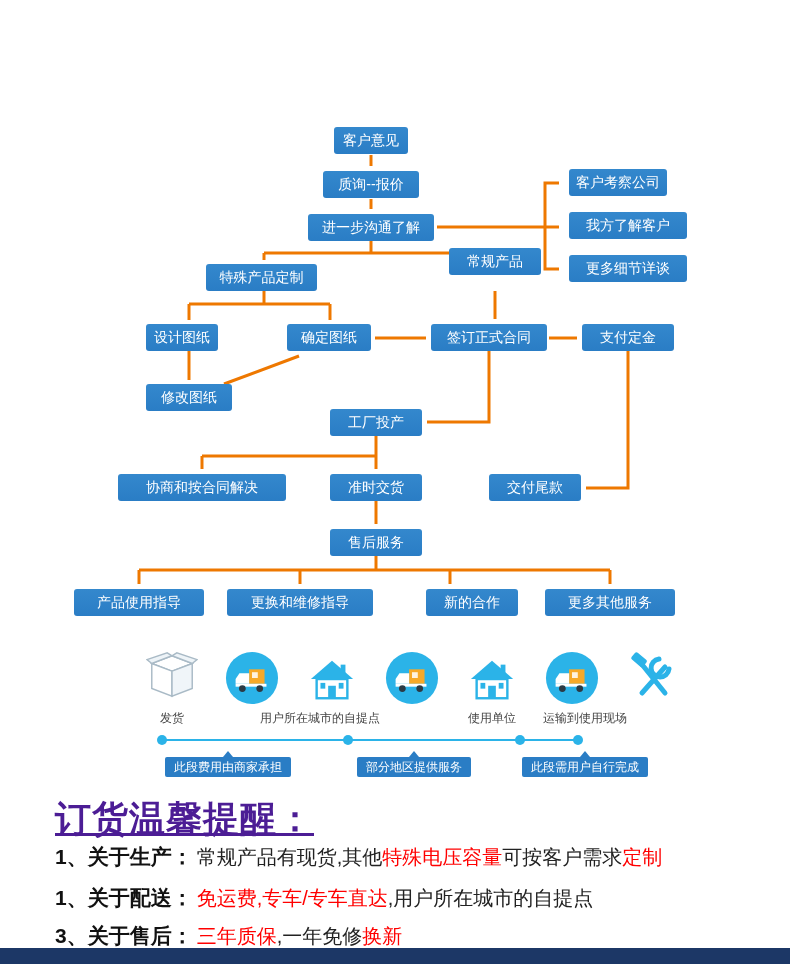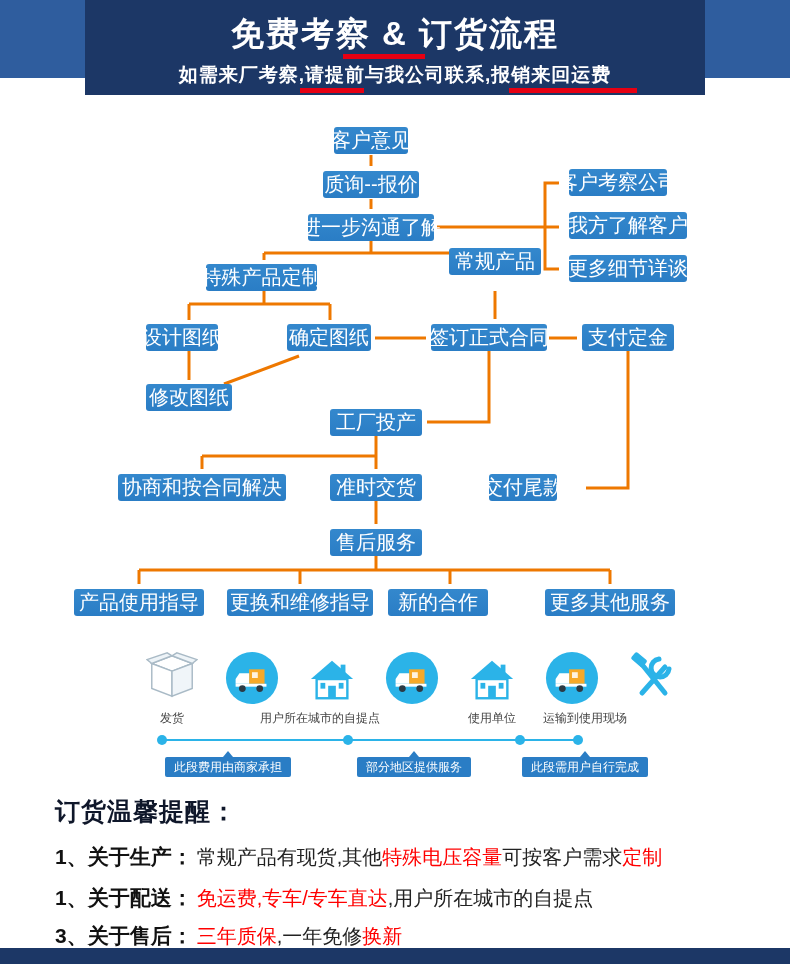--- a/index.html
+++ b/index.html
@@ -19,54 +19,44 @@
   .hdr-sub{position:absolute;left:0;top:62px;width:100%;text-align:center;color:#fff;
            font-size:19px;font-weight:bold;letter-spacing:1px;}
   .accent{position:absolute;background:var(--red);}
   .accent-title{left:343px;top:54px;width:82px;height:5px;}
   .accent-sub1{left:300px;top:88px;width:64px;height:5px;}
   .accent-sub2{left:509px;top:88px;width:128px;height:5px;}
   
   .arrows{position:absolute;left:0;top:0;pointer-events:none;}
   .arrows path{stroke:var(--orange);stroke-width:3;fill:none;}
   .fnode{position:absolute;height:27px;background:linear-gradient(#3488cd,var(--boxblue));
-         color:#fff;font-size:20px;display:flex;align-items:center;justify-content:center;
+         color:#fff;font-size:14px;display:flex;align-items:center;justify-content:center;
          border-radius:3px;white-space:nowrap;}
   
   .lg-icon{position:absolute;}
   .lg-label{position:absolute;top:710px;transform:translateX(-50%);font-size:12px;color:#444;white-space:nowrap;}
   .tl-line{position:absolute;left:162px;top:739px;width:416px;height:2px;background:var(--lightblue);}
   .tl-dot{position:absolute;top:735px;width:10px;height:10px;border-radius:50%;background:var(--lightblue);}
   .tl-box{position:absolute;top:757px;background:var(--boxblue);color:#fff;font-size:12px;height:20px;
           line-height:20px;padding:0 9px;border-radius:2px;white-space:nowrap;}
   .tl-box::before{content:"";position:absolute;top:-6px;left:50%;margin-left:-5px;
           border-left:5px solid transparent;border-right:5px solid transparent;
           border-bottom:6px solid var(--boxblue);}
   
-  .rem-heading{position:absolute;left:55px;top:795px;font-size:25px;font-weight:bold;color:#0f172a;letter-spacing:1px;}
+  .rem-heading{position:absolute;left:55px;top:795px;font-size:36px;font-weight:bold;color:#4c1d95;letter-spacing:1px;text-decoration:underline;}
   .rem-row{position:absolute;left:55px;font-size:20px;color:#222;white-space:nowrap;}
   .rem-label{font-size:21px;font-weight:bold;color:#111;margin-right:4px;}
   .red{color:var(--textred);}
   .footer{position:absolute;left:0;top:948px;width:790px;height:16px;background:var(--navy);}
 </style>
 </head>
 <body>
 
 <div class="page">
 
-  <div class="hdr">
-    <div class="rib rib-l"></div>
-    <div class="rib rib-r"></div>
-    <div class="hdr-center"></div>
-    <div class="hdr-title">免费考察 &amp; 订货流程</div>
-    <div class="accent accent-title"></div>
-    <div class="hdr-sub">如需来厂考察,请提前与我公司联系,报销来回运费</div>
-    <div class="accent accent-sub1"></div>
-    <div class="accent accent-sub2"></div>
-  </div>
 
   <div>
     <svg class="arrows" width="790" height="964">
       <defs>
         <marker id="ah" viewBox="0 0 10 10" refX="8" refY="5" markerWidth="10" markerHeight="10" markerUnits="userSpaceOnUse" orient="auto">
           <path d="M0,0 L10,5 L0,10 z" fill="#ee7800" stroke="none" style="stroke-width:0"></path>
         </marker>
       </defs>
       <path d="M371,155 V166" marker-end="url(#ah)"></path>
       <path d="M371,199 V209" marker-end="url(#ah)"></path>
@@ -110,25 +100,25 @@
     <div class="fnode" style="left:206px;top:264px;width:111px">特殊产品定制</div>
     <div class="fnode" style="left:449px;top:248px;width:92px">常规产品</div>
     <div class="fnode" style="left:146px;top:324px;width:72px">设计图纸</div>
     <div class="fnode" style="left:287px;top:324px;width:84px">确定图纸</div>
     <div class="fnode" style="left:431px;top:324px;width:116px">签订正式合同</div>
     <div class="fnode" style="left:582px;top:324px;width:92px">支付定金</div>
     <div class="fnode" style="left:146px;top:384px;width:86px">修改图纸</div>
     <div class="fnode" style="left:330px;top:409px;width:92px">工厂投产</div>
     <div class="fnode" style="left:118px;top:474px;width:168px">协商和按合同解决</div>
     <div class="fnode" style="left:330px;top:474px;width:92px">准时交货</div>
-    <div class="fnode" style="left:489px;top:474px;width:68px">交付尾款</div>
+    <div class="fnode" style="left:489px;top:474px;width:92px">交付尾款</div>
     <div class="fnode" style="left:330px;top:529px;width:92px">售后服务</div>
     <div class="fnode" style="left:74px;top:589px;width:130px">产品使用指导</div>
     <div class="fnode" style="left:227px;top:589px;width:146px">更换和维修指导</div>
-    <div class="fnode" style="left:388px;top:589px;width:100px">新的合作</div>
+    <div class="fnode" style="left:426px;top:589px;width:92px">新的合作</div>
     <div class="fnode" style="left:545px;top:589px;width:130px">更多其他服务</div>
   </div>
 
   <div>
     <div class="lg-icon" style="left:146px;top:650px">
       <svg width="52" height="52" viewBox="0 0 54 54">
         <g stroke="#a9bac6" stroke-width="1.5" fill="#fff">
           <polygon points="27,6 48,14 27,22 6,14"></polygon>
           <polygon points="6,14 27,22 27,48 6,40"></polygon>
           <polygon points="48,14 27,22 27,48 48,40" fill="#f0f5f9"></polygon>

